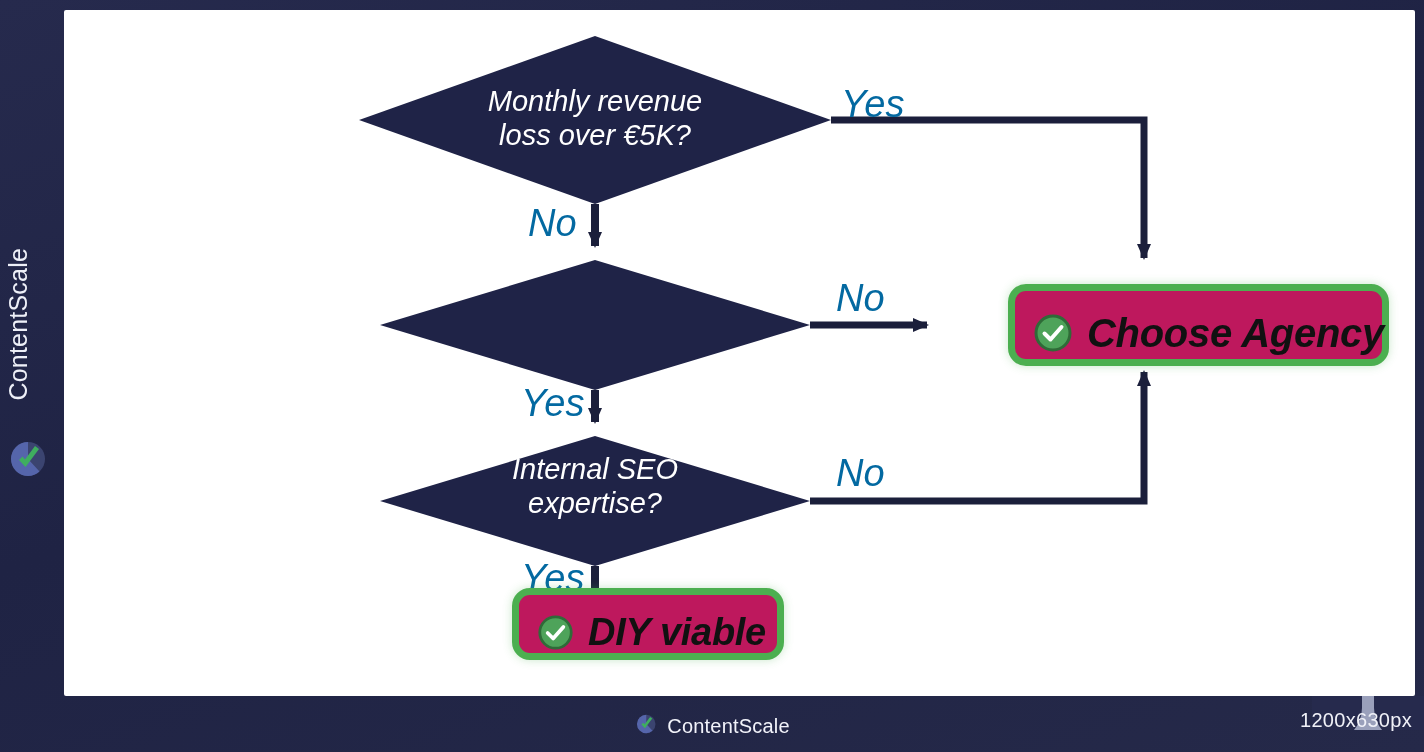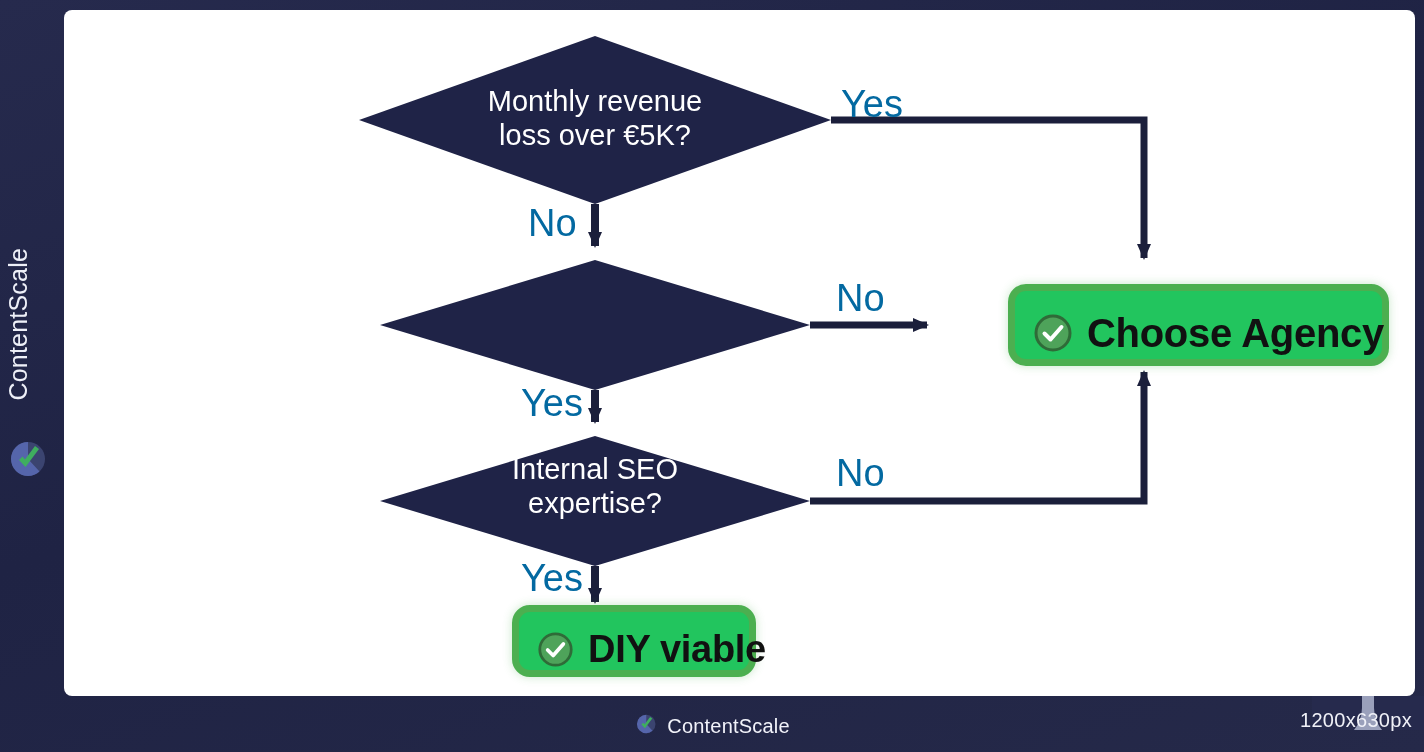--- a/index.html
+++ b/index.html
@@ -50,22 +50,23 @@
   }
 
   
   .canvas {
     position: absolute;
     left: 64px;
     top: 10px;
     width: 1351px;
     height: 686px;
     background: #ffffff;
-    border-radius: 8px;
-    overflow: hidden;
+    border-radius: 2px;
+    overflow: hidden;
+    font-style: italic;
   }
 
   
   .notch {
     position: absolute;
     right: 0;
     top: 696px;
     width: 112px;
     height: 34px;
     overflow: hidden;
@@ -133,36 +134,36 @@
     font-size: 38px;
     line-height: 1;
     white-space: nowrap;
   }
 
   .outcome {
     position: absolute;
     display: flex;
     align-items: center;
     gap: 14px;
-    background: #22c55e;
+    background: #be185d;
     border: 7px solid #4caf50;
     border-radius: 18px;
     box-sizing: border-box;
     padding: 16px 20px 0 18px;
     box-shadow: 0 0 10px rgba(76,175,80,0.30);
   }
   .outcome .oc-label {
     color: #111111;
     font-weight: bold;
     letter-spacing: -0.3px;
     white-space: nowrap;
   }
   .outcome.agency { left: 944px; top: 274px; width: 381px; height: 82px; }
   .outcome.agency .oc-label { font-size: 40px; }
-  .outcome.diy { left: 448px; top: 595px; width: 244px; height: 72px; }
+  .outcome.diy { left: 448px; top: 578px; width: 272px; height: 72px; }
   .outcome.diy .oc-label { font-size: 38px; }
 
   .check-badge { flex: 0 0 auto; display: block; }
 </style>
 </head>
 <body>
 
 <div id="stage">
 
   <div class="rail">

